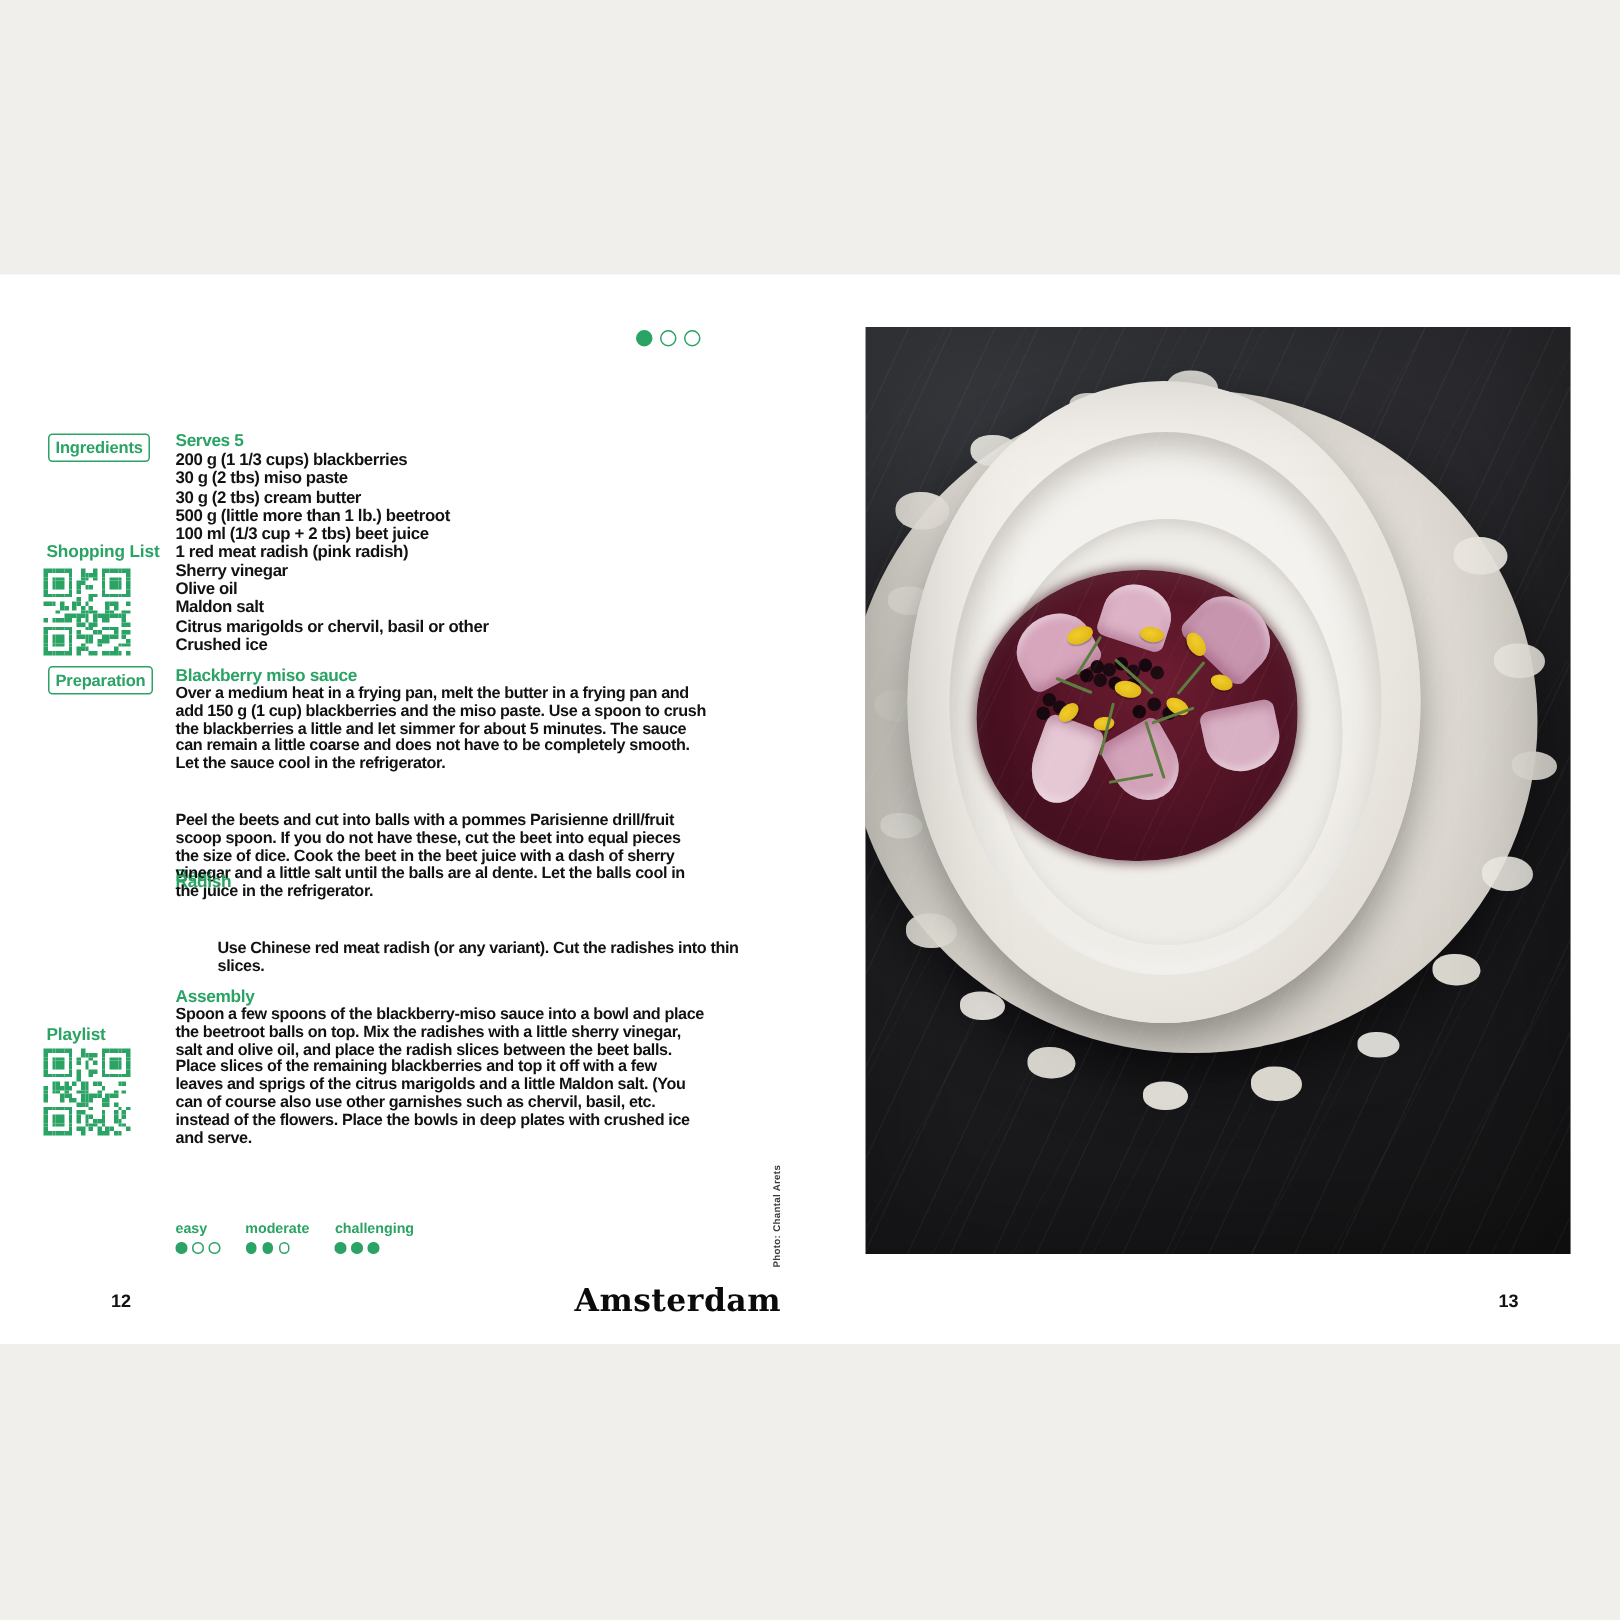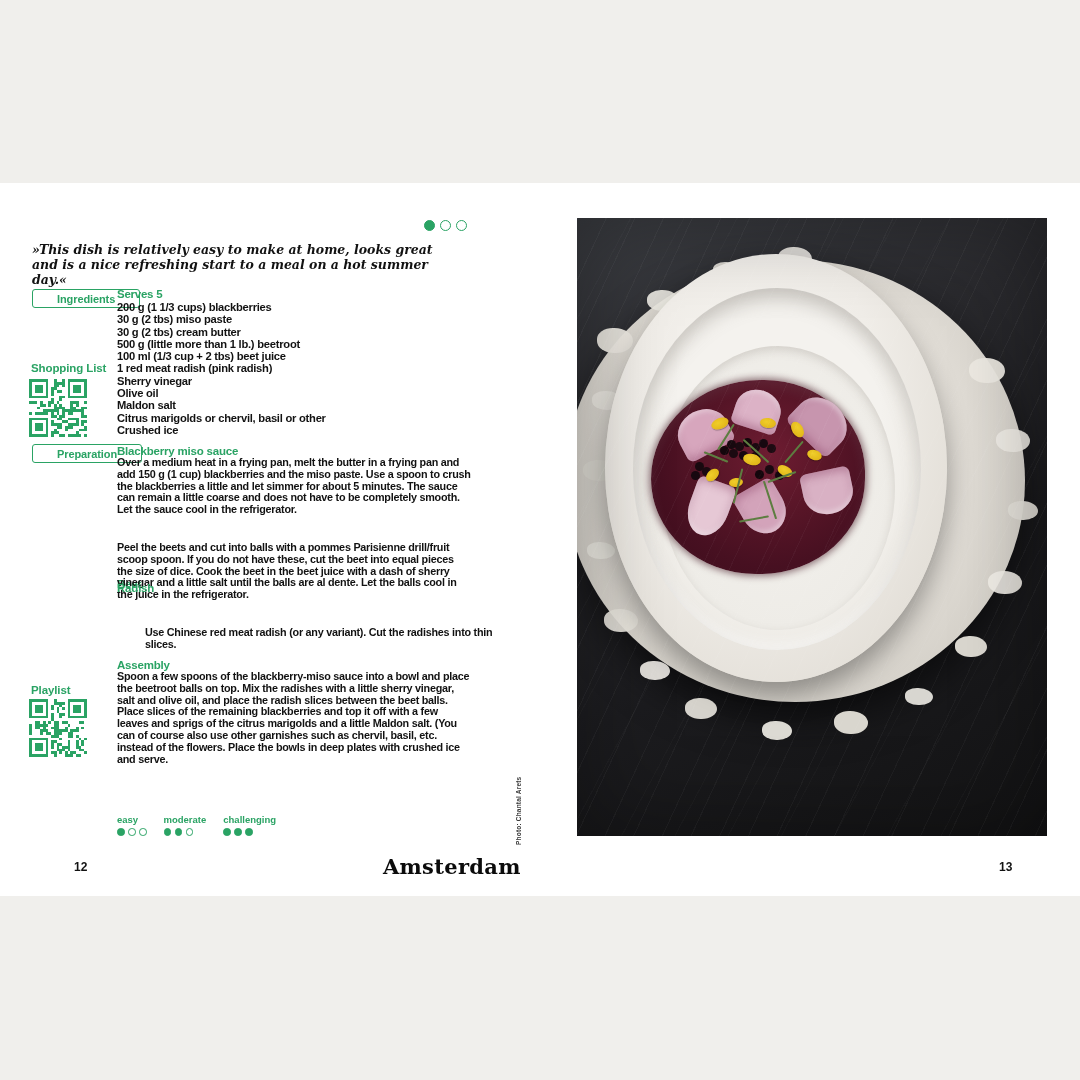--- a/index.html
+++ b/index.html
@@ -10,21 +10,21 @@
   .spread{position:absolute;left:0;top:183px;width:1080px;height:713px;background:#ffffff;}
 
   
   .title{position:absolute;left:32px;top:215px;font-size:17.5px;font-weight:bold;color:var(--green);letter-spacing:-0.2px;}
   .title-dots{position:absolute;left:424px;top:220px;display:flex;gap:5px;}
   .title-dots .dot{width:11px;height:11px;border-radius:50%;border:1.6px solid var(--green);}
   .title-dots .dot.filled{background:var(--green);}
   .quote{position:absolute;left:32px;top:243px;width:430px;font-family:"DejaVu Serif",serif;font-style:italic;font-weight:bold;font-size:12.5px;line-height:1.18;color:var(--ink);}
 
   .tagbox{position:absolute;border:1.6px solid var(--green);border-radius:3px;color:var(--green);
-          font-size:11px;font-weight:bold;padding:3px 24px 2px;letter-spacing:-0.1px;}
+          font-size:11px;font-weight:bold;padding:3px 4px 2px;letter-spacing:-0.1px;}
   .tag-ingredients{left:32px;top:289px;}
   .tag-preparation{left:32px;top:444px;}
   .sidelabel{position:absolute;color:var(--green);font-size:11.5px;font-weight:bold;letter-spacing:-0.1px;}
   .lbl-shopping{left:31px;top:362px;text-align:center;}
   .lbl-playlist{left:31px;top:684px;}
 
   .qr{position:absolute;width:58px;height:58px;display:grid;
       grid-template-columns:repeat(21,1fr);grid-template-rows:repeat(21,1fr);}
   .qr i{display:block;}
   .qr i.on{background:var(--green);}
@@ -102,21 +102,20 @@
 <body>
 
 <div class="stage">
   <div class="spread"></div>
 
   <div class="title-dots">
       <span class="dot filled"></span>
       <span class="dot"></span>
       <span class="dot"></span>
     </div>
-  <div class="quote">»This dish is relatively easy to make at home, looks great and is a nice refreshing start to a meal on a hot summer day.«</div>
 
   <div class="tagbox tag-ingredients">Ingredients</div>
   <div class="sidelabel lbl-shopping">Shopping List</div>
   <div class="qr qr-shopping">
       <i class="on"></i>
       <i class="on"></i>
       <i class="on"></i>
       <i class="on"></i>
       <i class="on"></i>
       <i class="on"></i>

